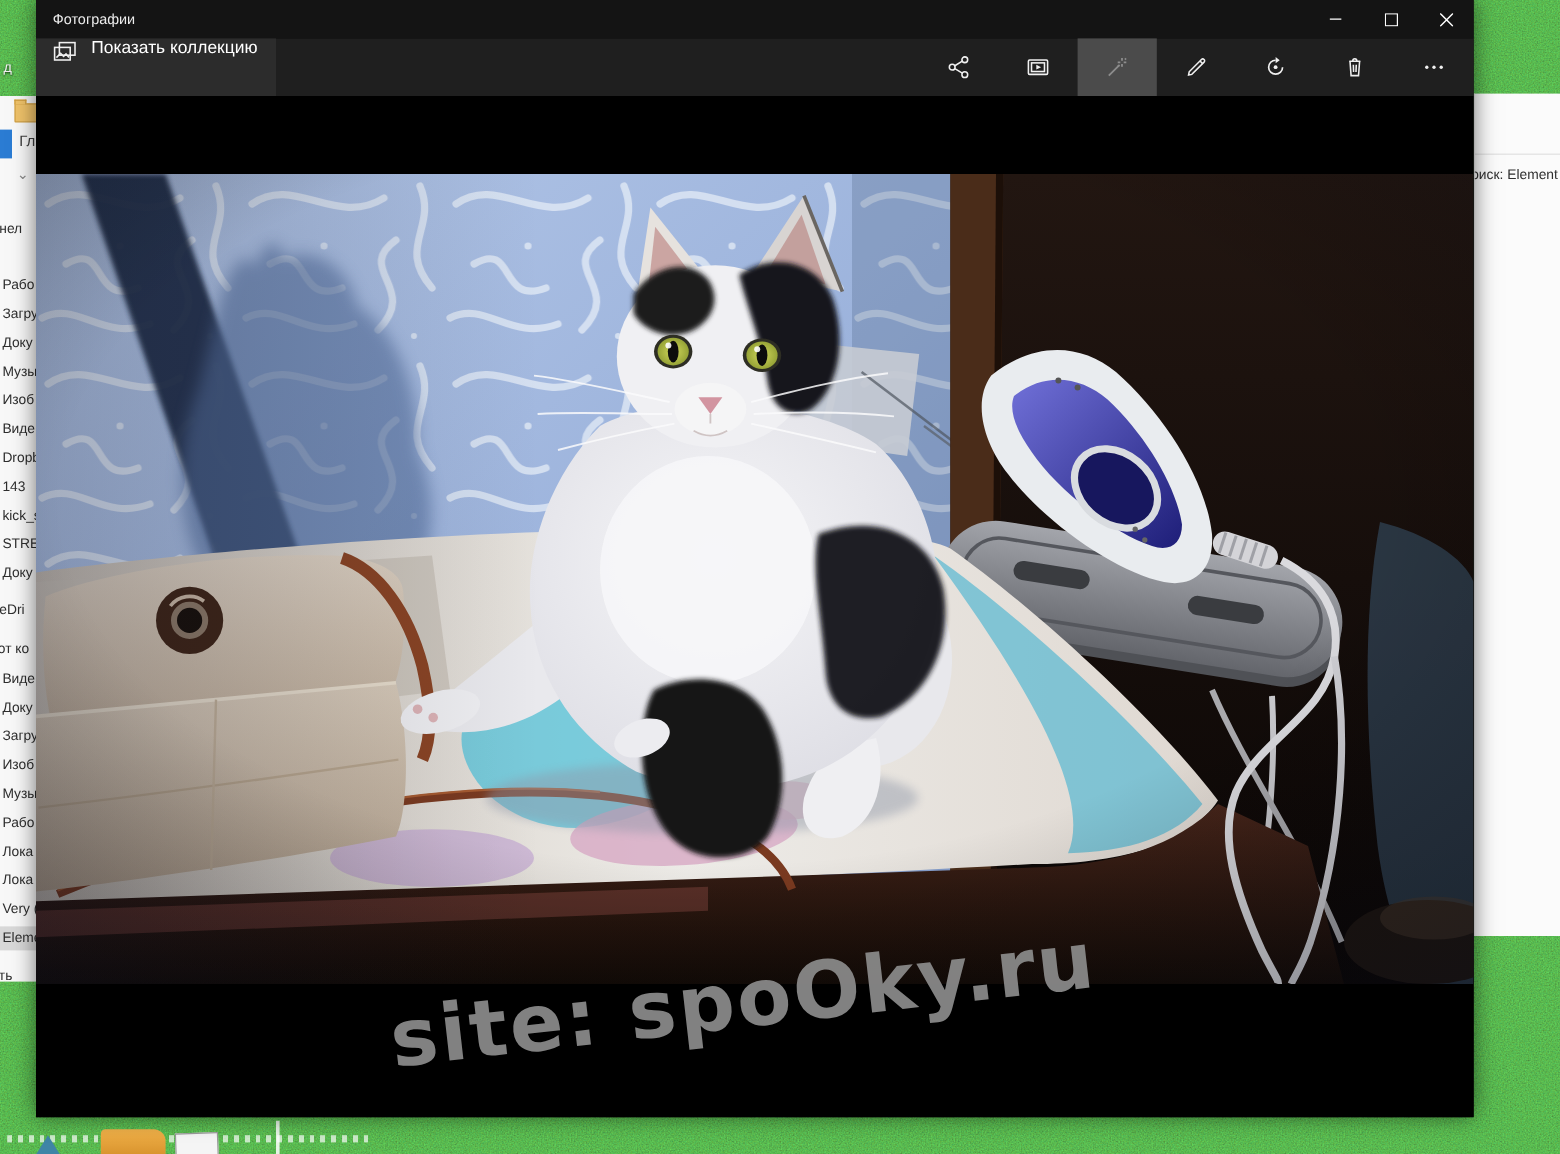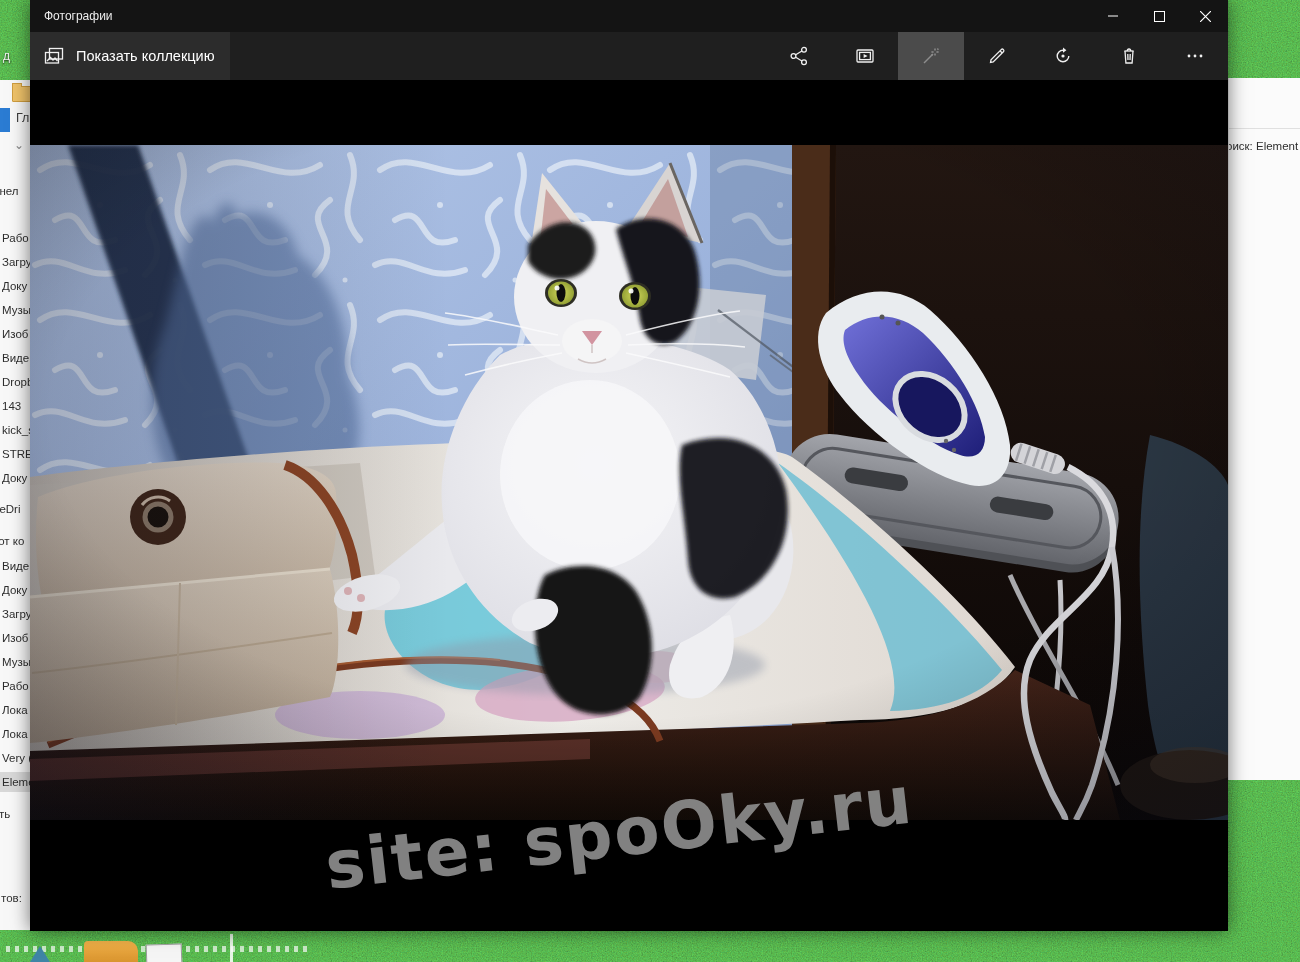--- a/index.html
+++ b/index.html
@@ -18,21 +18,21 @@
              background:repeating-linear-gradient(90deg,rgba(255,255,255,.85) 0 4px,transparent 4px 9px);}
   .icon-cone{position:absolute;left:30px;top:946px;width:0;height:0;
              border-left:10px solid transparent;border-right:10px solid transparent;
              border-bottom:16px solid #3f85a6;}
   .icon-folder{position:absolute;left:84px;top:941px;width:54px;height:21px;border-radius:4px 10px 0 0;
              background:linear-gradient(180deg,#f2b24a,#d9942e);}
   .icon-page{position:absolute;left:146px;top:944px;width:34px;height:18px;background:#f5f5f5;
              border:1px solid #9a9a9a;transform:rotate(-2deg);}
 
   
-  .explorer-left{position:absolute;left:0;top:80px;width:30px;height:850px;background:#f8f8f8;
+  .explorer-left{position:absolute;left:0;top:80px;width:30px;height:738px;background:#f8f8f8;
                  border-right:1px solid #e3e3e3;overflow:hidden;}
   .ex-folder{position:absolute;left:12px;top:6px;width:18px;height:14px;background:#f0c36a;
              border:1px solid #cf9d3f;border-radius:1px;}
   .ex-folder:before{content:"";position:absolute;left:-1px;top:-4px;width:8px;height:3px;
              background:#f0c36a;border:1px solid #cf9d3f;border-bottom:none;}
   .ex-file-btn{position:absolute;left:0;top:28px;width:10px;height:24px;background:#2b7cd3;}
   .ex-tab{position:absolute;left:16px;top:31px;font-size:12.5px;color:#3c3c3c;}
   .ex-chevron{position:absolute;left:14px;top:58px;font-size:12px;color:#888;}
   .nav-item{position:absolute;height:20px;line-height:20px;font-size:11.5px;color:#2e2e2e;
             white-space:nowrap;}
@@ -48,21 +48,21 @@
 
   
   .photos{position:absolute;left:30px;top:0;width:1198px;height:931px;background:#000;
           box-shadow:0 0 18px rgba(0,0,0,.55);}
   .titlebar{position:absolute;left:0;top:0;width:100%;height:32px;background:#141414;}
   .title-text{position:absolute;left:14px;top:0;line-height:32px;font-size:12px;color:#ececec;text-align:center;}
   .win-controls{position:absolute;right:0;top:0;height:32px;display:flex;}
   .win-btn{width:46px;height:32px;display:flex;align-items:center;justify-content:center;}
   .toolbar{position:absolute;left:0;top:32px;width:100%;height:48px;background:#1f1f1f;}
   .collection-btn{position:absolute;left:0;top:0;width:200px;height:48px;background:#2c2c2c;
-          display:flex;align-items:center;gap:11px;padding-left:13px;box-sizing:border-box;}
+          display:flex;align-items:flex-start;gap:11px;padding-left:13px;box-sizing:border-box;}
   .collection-label{color:#fff;font-size:14.5px;white-space:nowrap;}
   .tb-right{position:absolute;right:0;top:0;height:48px;display:flex;}
   .tb-btn{width:66px;height:48px;display:flex;align-items:center;justify-content:center;}
   .tb-btn.hl{background:#4b4b4b;}
   .content{position:absolute;left:0;top:80px;width:1198px;height:851px;background:#000;overflow:hidden;}
   .photo{position:absolute;left:0;top:65px;width:1198px;height:675px;}
   .watermark{position:absolute;left:300px;top:748px;width:700px;color:#8c8c8c;opacity:.92;
              font-family:"DejaVu Sans",sans-serif;font-weight:bold;font-size:66px;
              letter-spacing:2px;transform:rotate(-6.5deg);transform-origin:0 100%;
              white-space:nowrap;}

